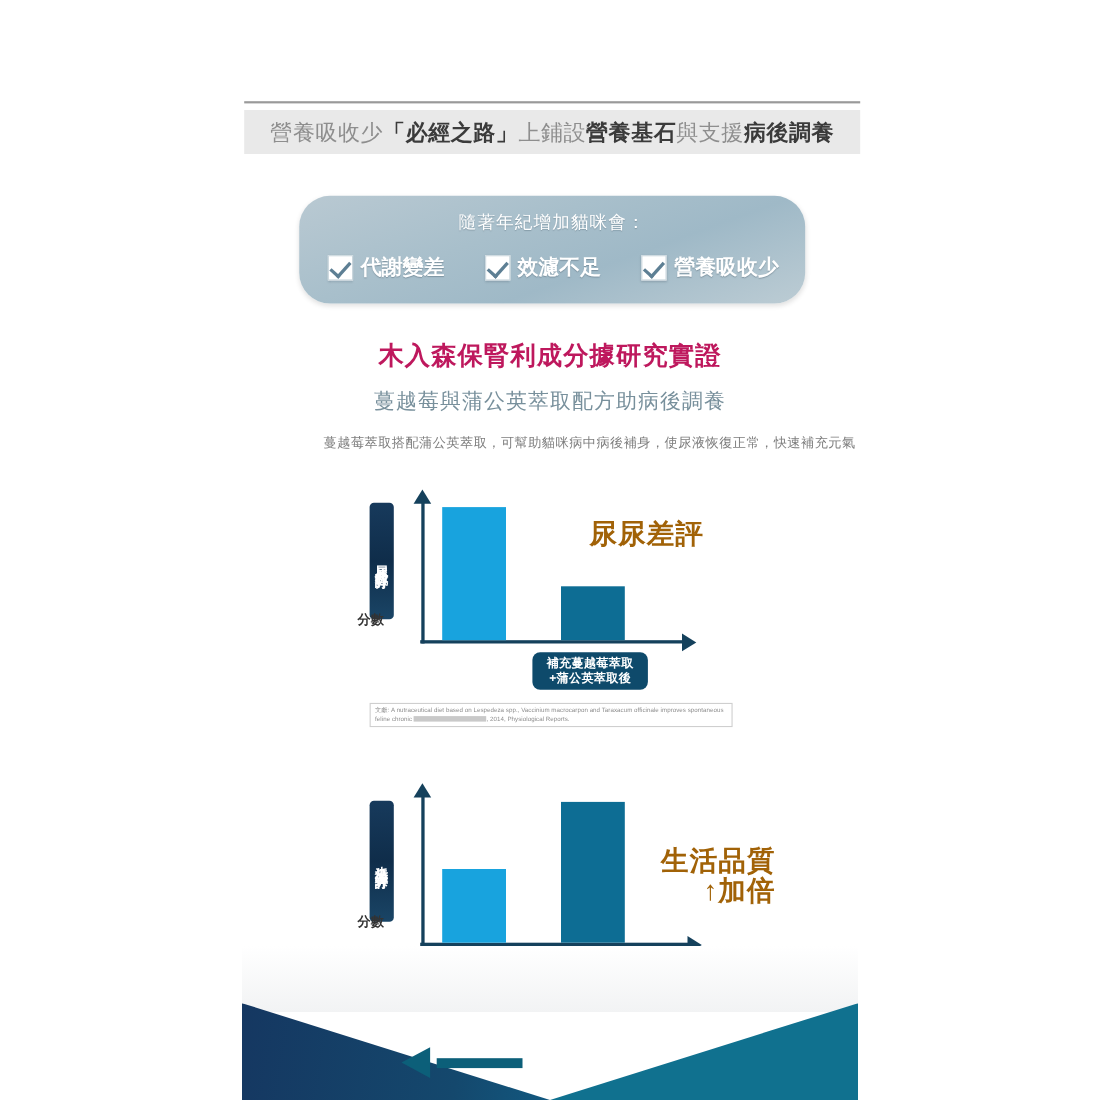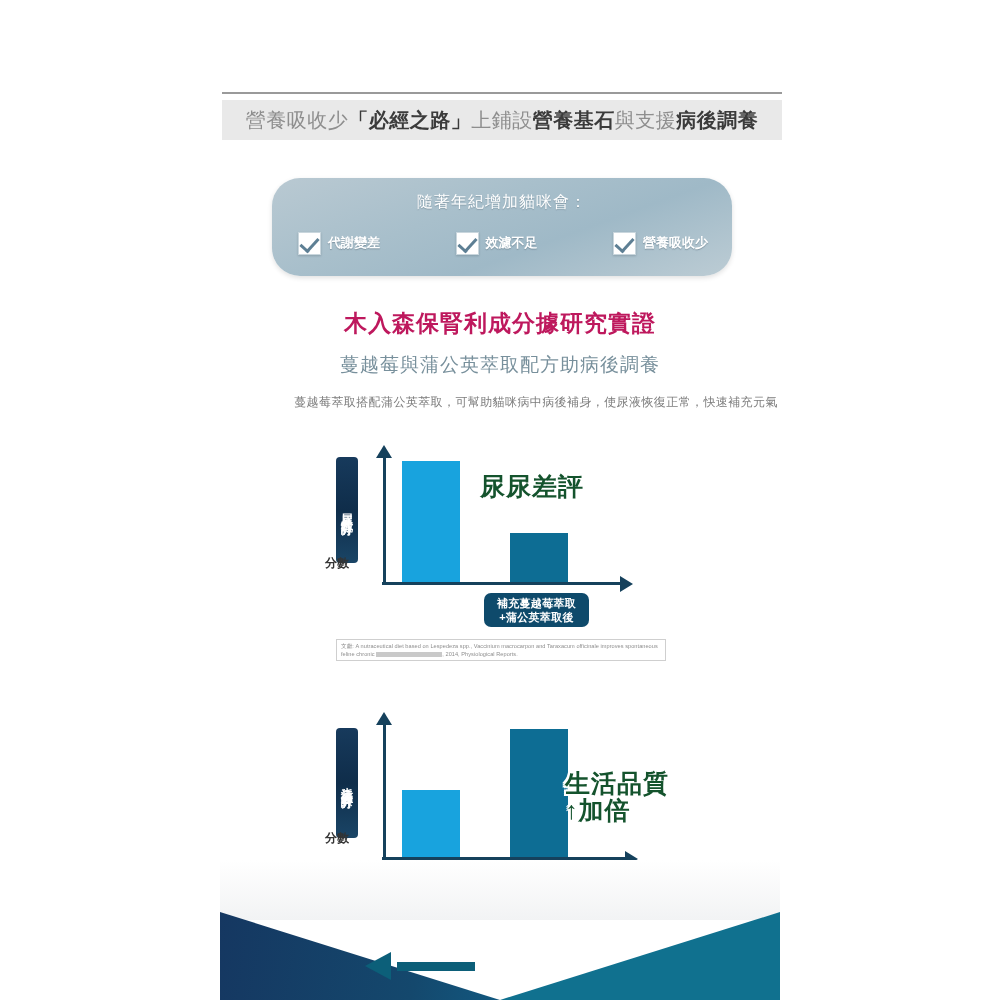--- a/index.html
+++ b/index.html
@@ -60,21 +60,21 @@
     width:21px;height:21px;background:#ffffff;border:1px solid #c9d6dd;
     position:relative;box-shadow:0 1px 2px rgba(60,80,95,.28);
     flex:0 0 auto;
   }
   .chk-box::after{
     content:"";position:absolute;left:5px;top:1px;
     width:8px;height:15px;
     border:solid #5d7f94;border-width:0 3px 3px 0;
     transform:rotate(42deg);
   }
-  .chk-label{font-size:13px;color:#ffffff;font-weight:bold;
+  .chk-label{font-size:19px;color:#ffffff;font-weight:bold;
     text-shadow:0 1px 1px rgba(85,105,120,.5);}
 
   
   .sec-h1{
     position:absolute;left:0;top:308px;width:1000px;text-align:center;
     font-size:23px;font-weight:bold;color:#be185d;letter-spacing:1px;
     white-space:nowrap;
   }
   .sec-h2{
     position:absolute;left:0;top:352px;width:1000px;text-align:center;
@@ -125,22 +125,22 @@
     background:#0e4a6b;border-radius:7px;
     padding:3px 6px;
     text-align:center;
     line-height:14px;
   }
   .xlabel-box span{
     display:block;font-size:11px;color:#ffffff;font-weight:bold;
     white-space:nowrap;letter-spacing:0.3px;
   }
   .callout{
-    position:absolute;text-align:left;white-space:nowrap;
-    font-weight:bold;color:#14532d;
+    position:absolute;text-align:right;white-space:nowrap;
+    font-weight:bold;color:#a16207;
     text-shadow:
       -2px -2px 0 #fff, 2px -2px 0 #fff, -2px 2px 0 #fff, 2px 2px 0 #fff,
       -2px 0 0 #fff, 2px 0 0 #fff, 0 -2px 0 #fff, 0 2px 0 #fff;
     line-height:27px;
   }
   .callout .l1{font-size:25px;display:block;letter-spacing:1px;}
   .callout .l2{font-size:25px;display:block;letter-spacing:1px;}
 
   
   .citation{

